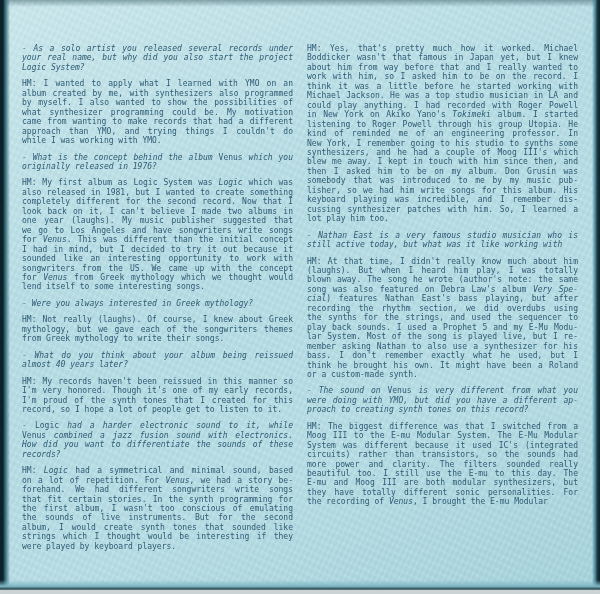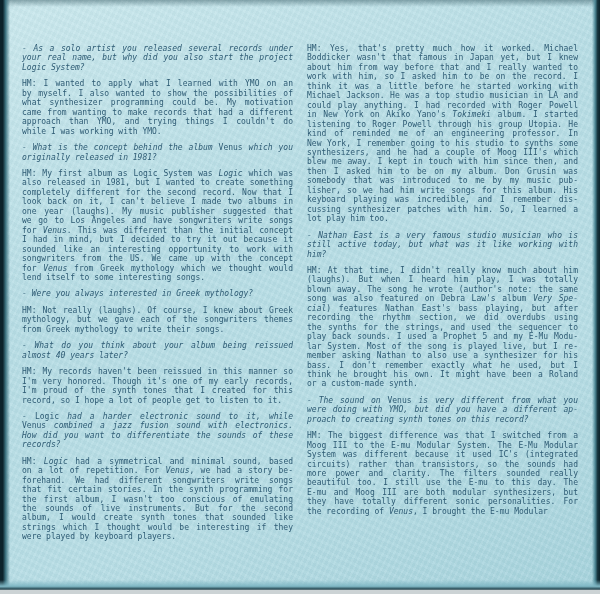--- a/index.html
+++ b/index.html
@@ -57,29 +57,30 @@
   <div class="texture"></div>
   <div class="content">
     <div class="column">
         <div class="block question">
           <div class="line"><span class="run">- As a solo artist you released several records under</span></div>
           <div class="line"><span class="run">your real name, but why did you also start the project</span></div>
           <div class="line"><span class="run">Logic System?</span></div>
         </div>
         <div class="block answer">
           <div class="line"><span class="run">HM: I wanted to apply what I learned with YMO on an</span></div>
+          <div class="line"><span class="run">album created by me, with synthesizers also programmed</span></div>
           <div class="line"><span class="run">by myself. I also wanted to show the possibilities of</span></div>
           <div class="line"><span class="run">what synthesizer programming could be. My motivation</span></div>
           <div class="line"><span class="run">came from wanting to make records that had a different</span></div>
           <div class="line"><span class="run">approach than YMO, and trying things I couldn't do</span></div>
           <div class="line"><span class="run">while I was working with YMO.</span></div>
         </div>
         <div class="block question">
           <div class="line"><span class="run">- What is the concept behind the album </span><span class="em">Venus</span><span class="run"> which you</span></div>
-          <div class="line"><span class="run">originally released in 1981?</span></div>
+          <div class="line"><span class="run">originally released in 1976?</span></div>
         </div>
         <div class="block answer">
           <div class="line"><span class="run">HM: My first album as Logic System was </span><span class="em">Logic</span><span class="run"> which was</span></div>
           <div class="line"><span class="run">also released in 1981, but I wanted to create something</span></div>
           <div class="line"><span class="run">completely different for the second record. Now that I</span></div>
           <div class="line"><span class="run">look back on it, I can't believe I made two albums in</span></div>
           <div class="line"><span class="run">one year (laughs). My music publisher suggested that</span></div>
           <div class="line"><span class="run">we go to Los Angeles and have songwriters write songs</span></div>
           <div class="line"><span class="run">for </span><span class="em">Venus</span><span class="run">. This was different than the initial concept</span></div>
           <div class="line"><span class="run">I had in mind, but I decided to try it out because it</span></div>
@@ -142,21 +143,20 @@
           <div class="line"><span class="run">then I asked him to be on my album. Don Grusin was</span></div>
           <div class="line"><span class="run">somebody that was introduced to me by my music pub-</span></div>
           <div class="line"><span class="run">lisher, so we had him write songs for this album. His</span></div>
           <div class="line"><span class="run">keyboard playing was incredible, and I remember dis-</span></div>
           <div class="line"><span class="run">cussing synthesizer patches with him. So, I learned a</span></div>
           <div class="line"><span class="run">lot play him too.</span></div>
         </div>
         <div class="block question">
           <div class="line"><span class="run">- Nathan East is a very famous studio musician who is</span></div>
           <div class="line"><span class="run">still active today, but what was it like working with</span></div>
-          <div class="line"><span class="run">him?</span></div>
         </div>
         <div class="block answer">
           <div class="line"><span class="run">HM: At that time, I didn't really know much about him</span></div>
           <div class="line"><span class="run">(laughs). But when I heard him play, I was totally</span></div>
           <div class="line"><span class="run">blown away. The song he wrote (author's note: the same</span></div>
           <div class="line"><span class="run">song was also featured on Debra Law's album </span><span class="em">Very Spe-</span></div>
           <div class="line"><span class="em">cial</span><span class="run">) features Nathan East's bass playing, but after</span></div>
           <div class="line"><span class="run">recording the rhythm section, we did overdubs using</span></div>
           <div class="line"><span class="run">the synths for the strings, and used the sequencer to</span></div>
           <div class="line"><span class="run">play back sounds. I used a Prophet 5 and my E-Mu Modu-</span></div>

